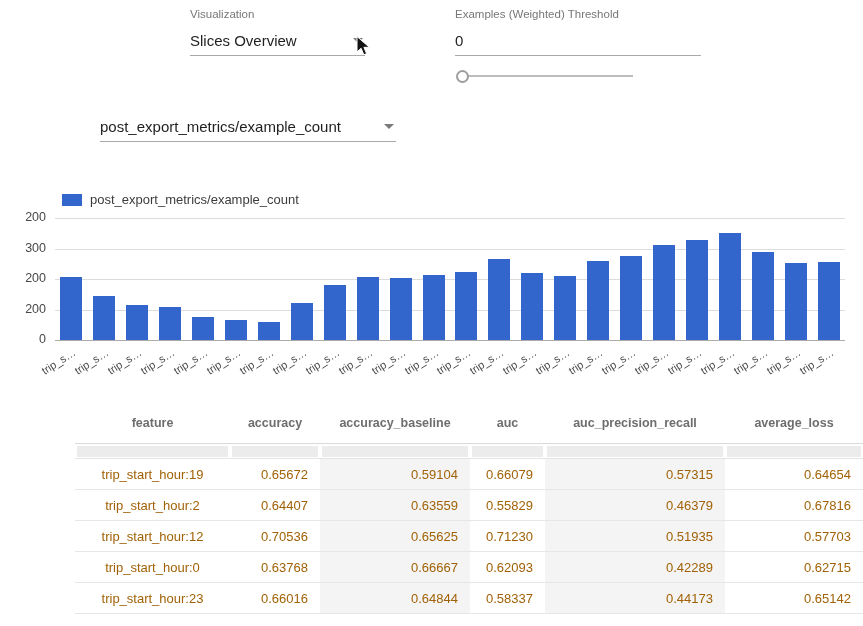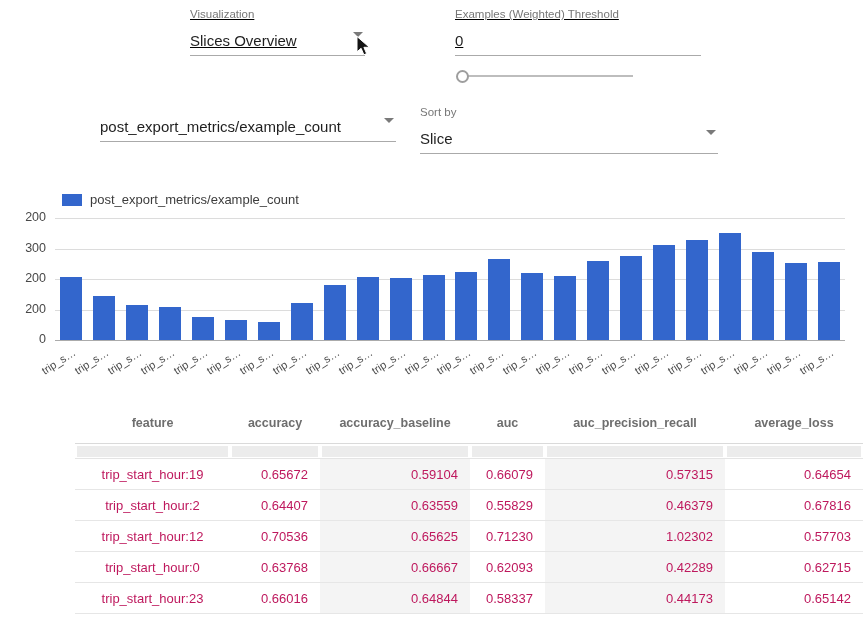--- a/index.html
+++ b/index.html
@@ -2,27 +2,27 @@
 <html><head>
 <meta charset="utf-8">
 <style>
   html,body{margin:0;padding:0;background:#fff;}
   body{font-family:"Liberation Sans",sans-serif;}
   #root{position:relative;width:863px;height:626px;background:#fff;overflow:hidden;}
 
   
   .ctrl{position:absolute;}
   .ctrl-label{font-size:11.5px;color:#777;white-space:nowrap;}
-  .ctrl-value-row{display:flex;justify-content:space-between;align-items:flex-start;
+  .ctrl-value-row{display:flex;justify-content:space-between;align-items:center;
     border-bottom:1px solid #aaa;padding:7px 2px 6px 0;margin-top:5px;cursor:pointer;}
   .ctrl-value{font-size:15px;color:#1f1f1f;white-space:nowrap;}
   .dd-arrow{width:0;height:0;border-left:5px solid transparent;border-right:5px solid transparent;
     border-top:5px solid #7a7a7a;margin-left:8px;flex:none;}
-  #viz-ctrl{left:190px;top:8px;width:175px;text-decoration:underline;}
-  #thr-ctrl{left:455px;top:8px;width:246px;text-decoration:underline;}
+  #viz-ctrl{left:190px;top:8px;width:175px;}
+  #thr-ctrl{left:455px;top:8px;width:246px;}
   #show-ctrl{left:100px;top:106px;width:296px;}
   #sort-ctrl{left:420px;top:106px;width:298px;}
 
   #slider{position:absolute;left:455px;top:69px;width:178px;height:14px;}
   #slider .track{position:absolute;left:13px;right:0;top:6px;height:2px;background:#bdbdbd;}
   #slider .knob{position:absolute;left:1px;top:1px;width:9px;height:9px;border:2px solid #9e9e9e;
     border-radius:50%;background:#fff;}
 
   #cursor{position:absolute;left:356px;top:36px;z-index:9;}
 
@@ -38,21 +38,21 @@
   .xtick{position:absolute;top:141px;width:60px;text-align:right;font-size:11px;color:#4d4d4d;
     transform:rotate(-33deg);transform-origin:100% 0;white-space:nowrap;}
 
   
   #metrics-table-wrap{position:absolute;left:75px;top:403px;width:788px;}
   table{border-collapse:collapse;width:788px;table-layout:fixed;font-size:13px;}
   th{font-weight:bold;color:#6e6e6e;font-size:12.5px;height:38px;text-align:center;
     border-bottom:1px solid #dadada;background:#fff;overflow:hidden;}
   .filter-row td{height:14px;border-bottom:1px solid #e4e4e4;padding:0;}
   .filter-box{height:11px;margin:1px 2px;background:#ececec;}
-  tbody td{height:28px;border-bottom:1px solid #e6e6e6;color:#be185d;overflow:hidden;white-space:nowrap;}
+  tbody td{height:28px;border-bottom:1px solid #e6e6e6;color:#a16207;overflow:hidden;white-space:nowrap;}
   td.feature{text-align:center;}
   td.num{text-align:right;padding-right:12px;}
   td.shade{background:#f4f4f4;}
 </style>
 </head>
 <body>
 
 <div id="root">
 
   <div class="ctrl" id="viz-ctrl">
@@ -79,27 +79,20 @@
     <div class="knob"></div>
   </div>
 
   <div class="ctrl" id="show-ctrl">
     <div class="ctrl-value-row">
       <span class="ctrl-value">post_export_metrics/example_count</span>
       <span class="dd-arrow"></span>
     </div>
   </div>
 
-  <div class="ctrl" id="sort-ctrl">
-    <div class="ctrl-label">Sort by</div>
-    <div class="ctrl-value-row">
-      <span class="ctrl-value">Slice</span>
-      <span class="dd-arrow"></span>
-    </div>
-  </div>
 
   <div id="legend">
     <span class="swatch" style="background: rgb(51, 102, 204);"></span>
     <span class="label">post_export_metrics/example_count</span>
   </div>
 
   <div id="chart">
       <div class="gridline base" style="top: 135px;"></div>
       <div class="ytick" style="top: 127px;">0</div>
       <div class="gridline" style="top: 104.5px;"></div>
@@ -215,21 +208,21 @@
             <td class="num shade">0.63559</td>
             <td class="num">0.55829</td>
             <td class="num shade">0.46379</td>
             <td class="num">0.67816</td>
           </tr>
           <tr>
             <td class="feature">trip_start_hour:12</td>
             <td class="num">0.70536</td>
             <td class="num shade">0.65625</td>
             <td class="num">0.71230</td>
-            <td class="num shade">1.02302</td>
+            <td class="num shade">0.51935</td>
             <td class="num">0.57703</td>
           </tr>
           <tr>
             <td class="feature">trip_start_hour:0</td>
             <td class="num">0.63768</td>
             <td class="num shade">0.66667</td>
             <td class="num">0.62093</td>
             <td class="num shade">0.42289</td>
             <td class="num">0.62715</td>
           </tr>

